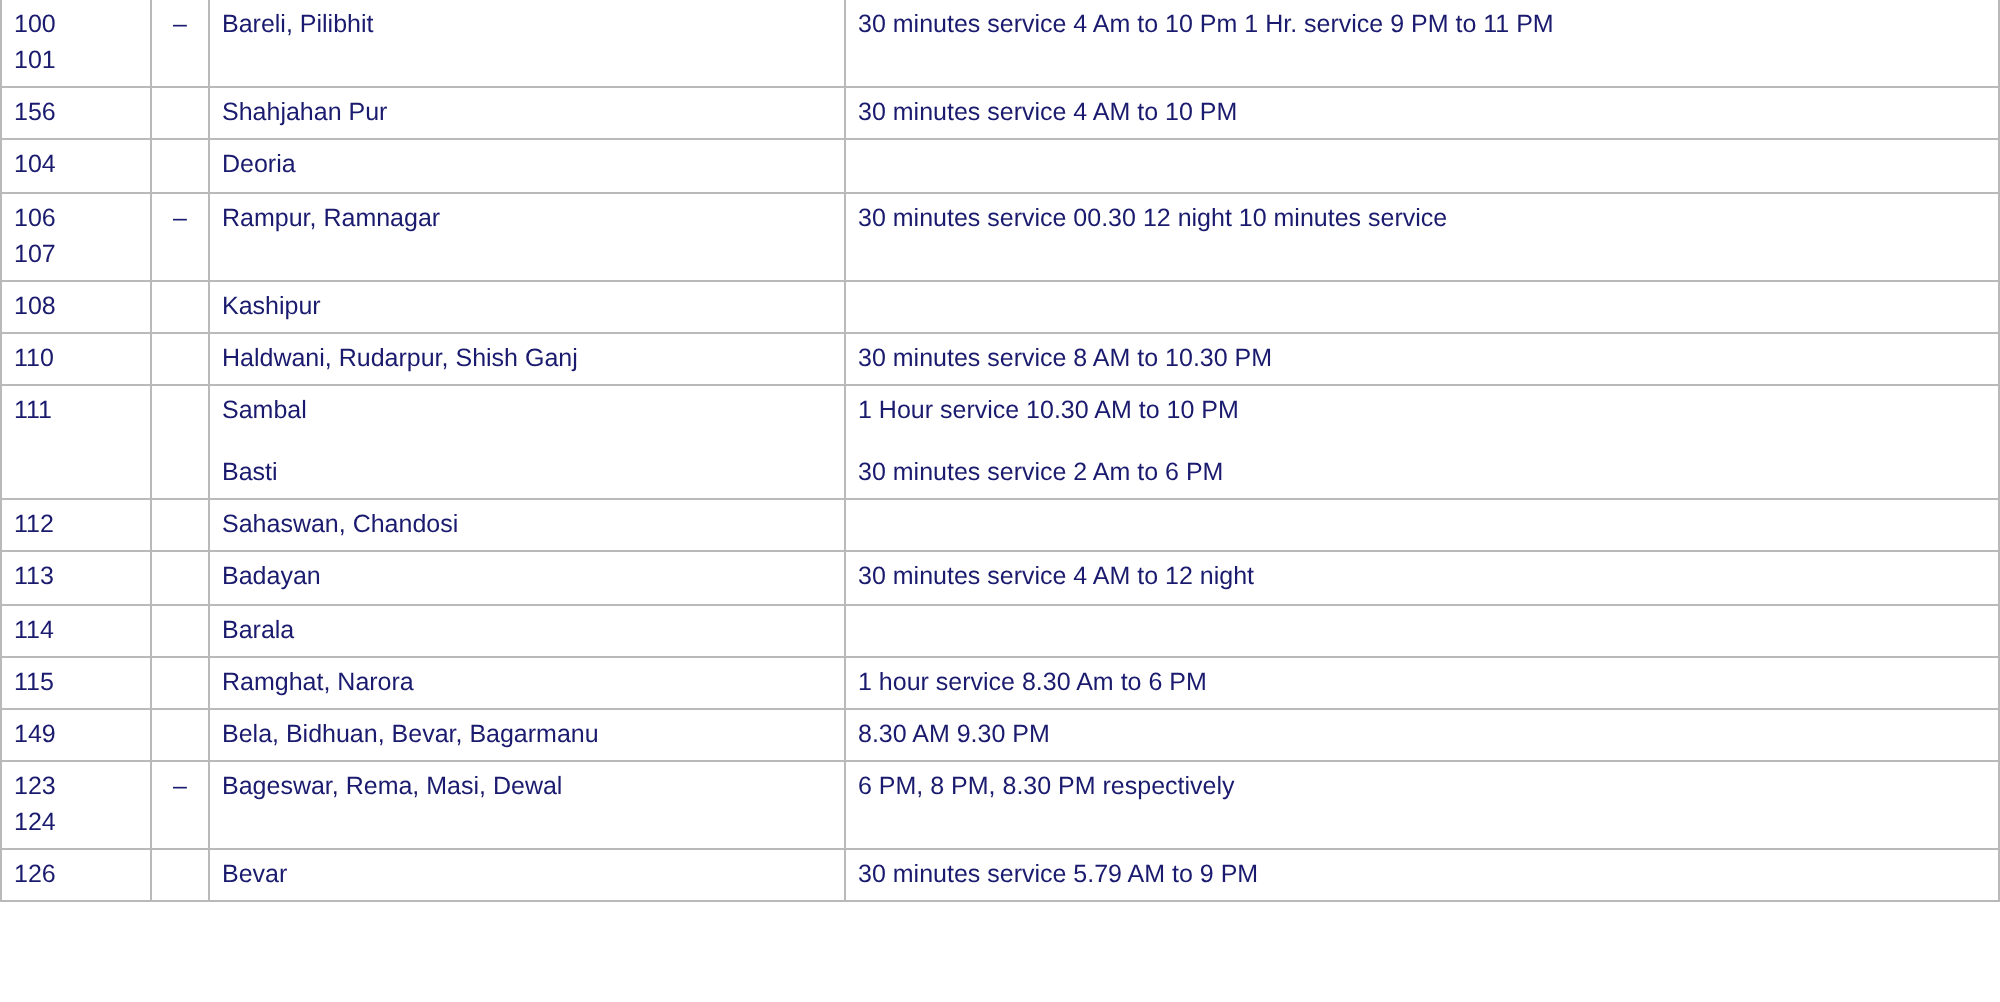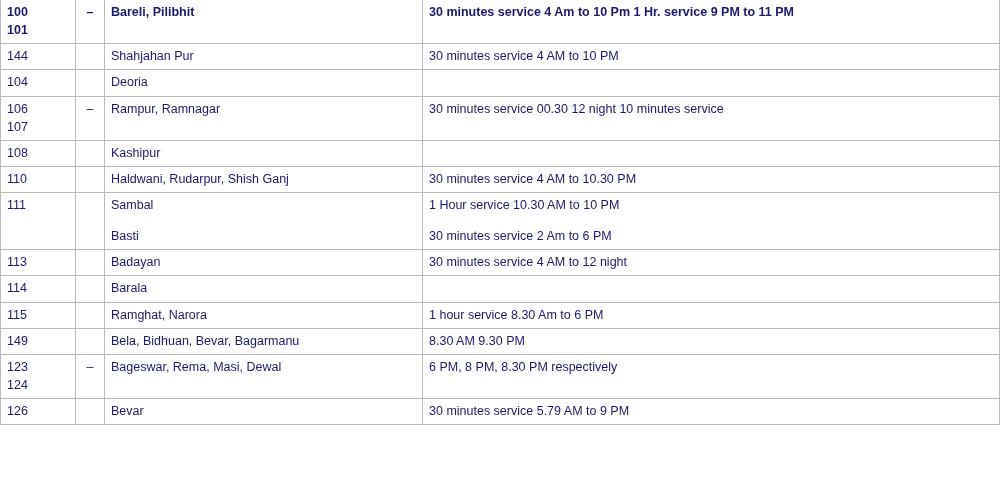--- a/index.html
+++ b/index.html
@@ -50,21 +50,20 @@
   .num-line {
     display: block;
   }
   .sub-line {
     display: block;
     margin-top: 13px;
   }
   
   table.route-table tr:first-child td {
     border-top: none;
-    font-weight: bold;
   }
   .dash {
     font-size: 12.5px;
   }
 </style>
 </head>
 <body>
 
 <table class="route-table">
   <tbody>
@@ -76,21 +75,21 @@
         <td class="col-dash"><span class="dash">–</span></td>
         <td class="col-place">
           <span class="num-line">Bareli, Pilibhit</span>
         </td>
         <td class="col-time">
           <span class="num-line">30 minutes service 4 Am to 10 Pm 1 Hr. service 9 PM to 11 PM</span>
         </td>
       </tr>
       <tr>
         <td class="col-num">
-          <span class="num-line">144</span>
+          <span class="num-line">156</span>
         </td>
         <td class="col-dash"><span class="dash"></span></td>
         <td class="col-place">
           <span class="num-line">Shahjahan Pur</span>
         </td>
         <td class="col-time">
           <span class="num-line">30 minutes service 4 AM to 10 PM</span>
         </td>
       </tr>
       <tr>
@@ -132,35 +131,47 @@
       </tr>
       <tr>
         <td class="col-num">
           <span class="num-line">110</span>
         </td>
         <td class="col-dash"><span class="dash"></span></td>
         <td class="col-place">
           <span class="num-line">Haldwani, Rudarpur, Shish Ganj</span>
         </td>
         <td class="col-time">
-          <span class="num-line">30 minutes service 4 AM to 10.30 PM</span>
+          <span class="num-line">30 minutes service 8 AM to 10.30 PM</span>
         </td>
       </tr>
       <tr>
         <td class="col-num">
           <span class="num-line">111</span>
         </td>
         <td class="col-dash"><span class="dash"></span></td>
         <td class="col-place">
           <span class="num-line">Sambal</span>
           <span class="sub-line">Basti</span>
         </td>
         <td class="col-time">
           <span class="num-line">1 Hour service 10.30 AM to 10 PM</span>
           <span class="sub-line">30 minutes service 2 Am to 6 PM</span>
+        </td>
+      </tr>
+      <tr>
+        <td class="col-num">
+          <span class="num-line">112</span>
+        </td>
+        <td class="col-dash"><span class="dash"></span></td>
+        <td class="col-place">
+          <span class="num-line">Sahaswan, Chandosi</span>
+        </td>
+        <td class="col-time">
+          <span class="num-line"></span>
         </td>
       </tr>
       <tr>
         <td class="col-num">
           <span class="num-line">113</span>
         </td>
         <td class="col-dash"><span class="dash"></span></td>
         <td class="col-place">
           <span class="num-line">Badayan</span>
         </td>

